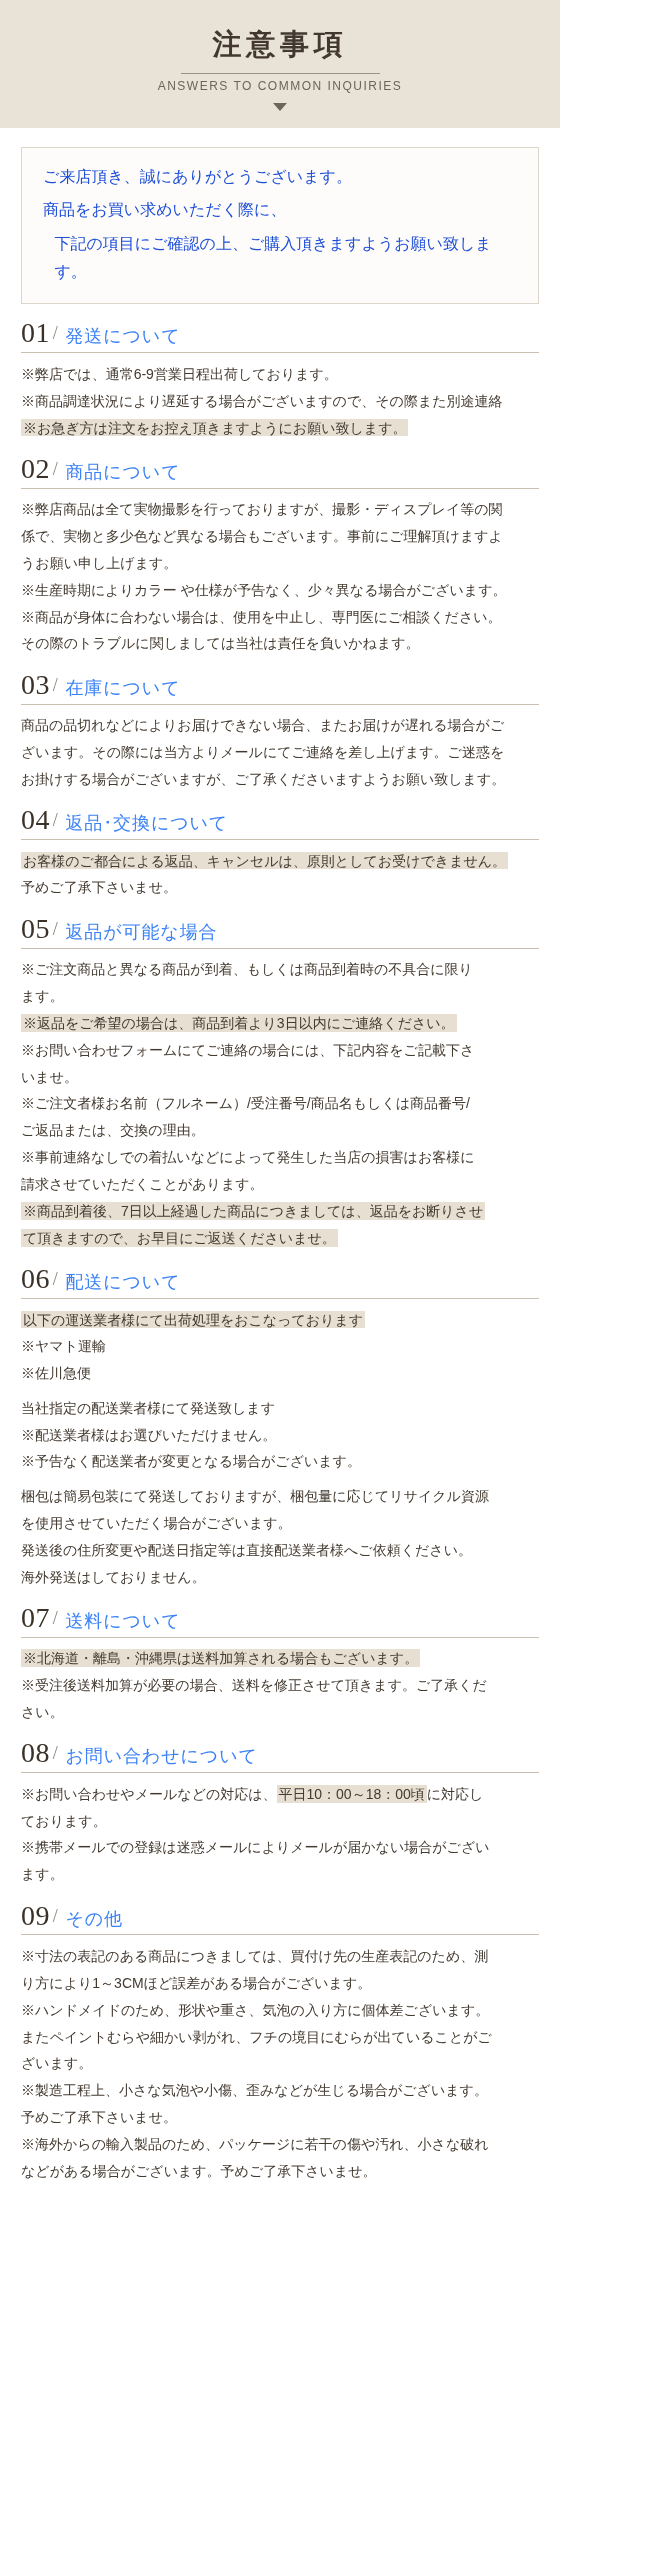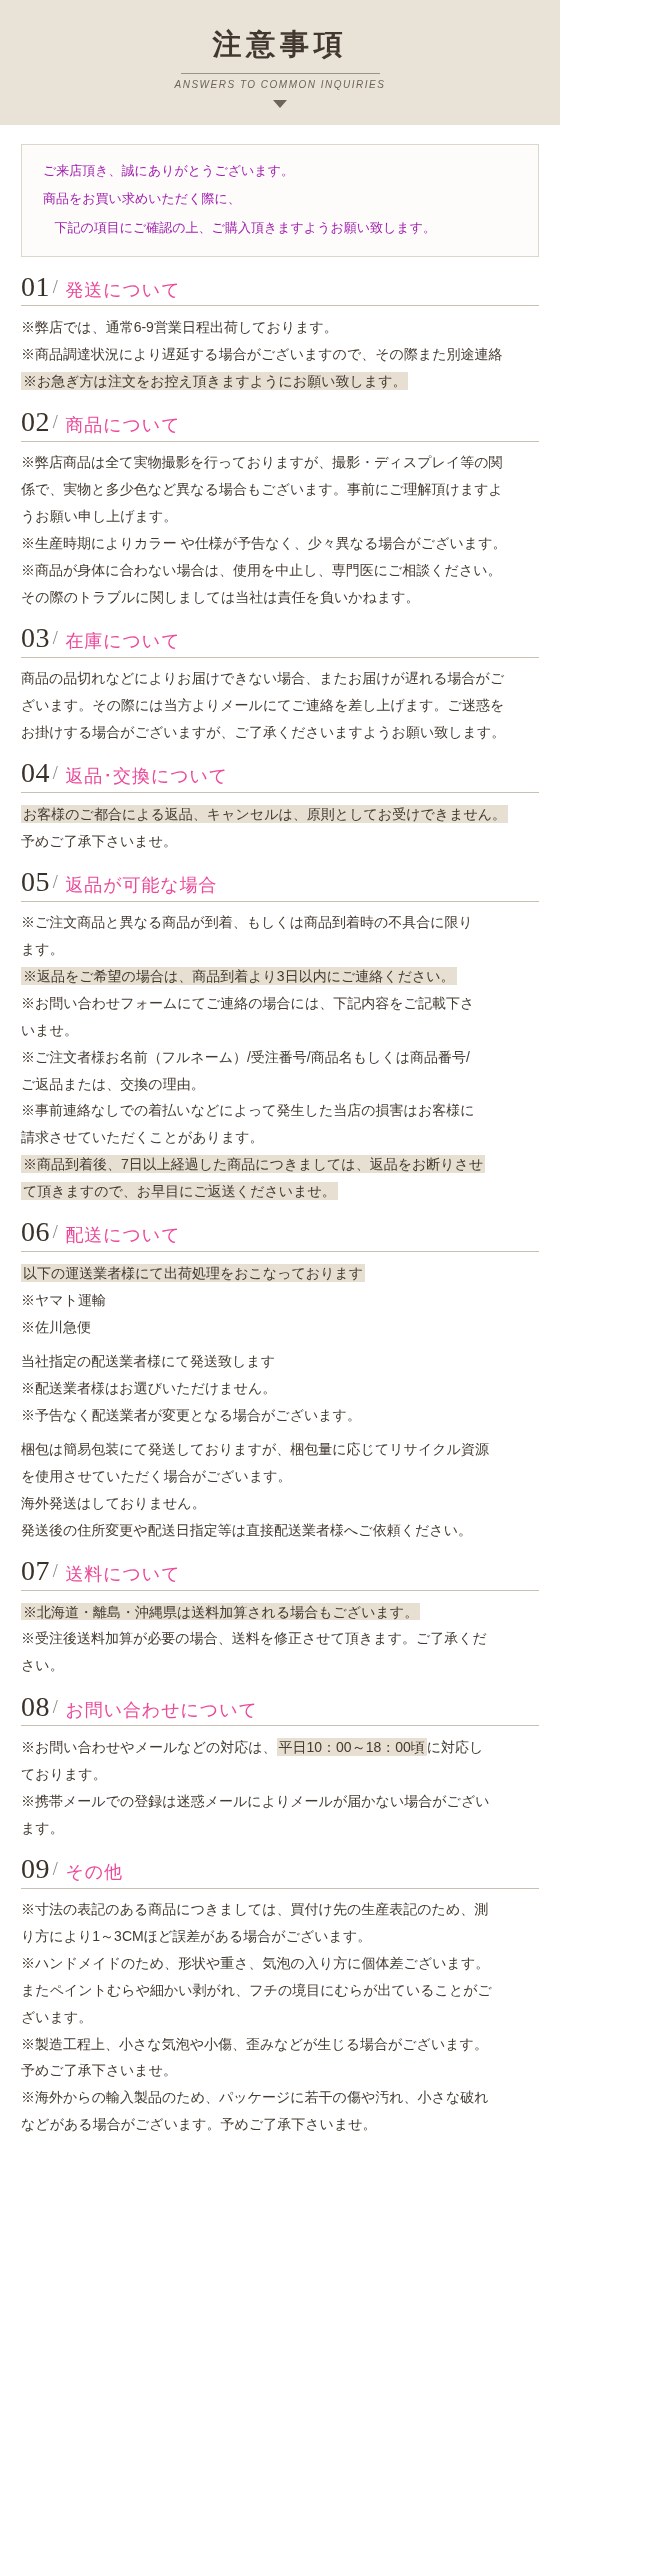--- a/index.html
+++ b/index.html
@@ -34,47 +34,46 @@
     color: #42382f;
     margin: 0 0 7.6px 0;
   }
   .header-rule {
     width: 199px;
     height: 0.9px;
     background: #9c9287;
     margin: 0 auto 5.7px auto;
   }
   .header-sub {
-    font-size: 10px;
+    font-size: 12px;
     letter-spacing: 1.5px;
     color: #6e6459;
     margin: 0 0 9.5px 0;
-    font-style: italic;
   }
   .header-arrow {
     width: 0;
     height: 0;
     margin: 0 auto;
     border-left: 7.6px solid transparent;
     border-right: 7.6px solid transparent;
     border-top: 8.5px solid #6e6459;
   }
 
   
   .intro {
     margin: 19px 21px 9.5px 21px;
     border: 0.9px solid #ddd6ca;
     background: #fdfcfa;
     padding: 15px 17px 17px 21px;
   }
   .intro p {
     margin: 0 0 5.7px 0;
-    font-size: 13px;
+    font-size: 16px;
     line-height: 1.75;
-    color: #a21caf;
+    color: #1d4ed8;
   }
   .intro p:last-child { margin-bottom: 0; padding-left: 11.4px; }
 
   
   .section {
     margin: 13.3px 21px 0 21px;
   }
   .sec-head {
     display: flex;
     align-items: baseline;
@@ -93,21 +92,21 @@
     font-family: "Liberation Serif", serif;
     font-size: 18px;
     color: #8d8478;
     margin: 0 7.6px 0 2.8px;
     transform: translateY(-2.8px);
     display: inline-block;
   }
   .sec-title {
     font-size: 18px;
     font-weight: normal;
-    color: #ec4899;
+    color: #3b82f6;
     letter-spacing: 0.9px;
   }
   .sec-body p {
     margin: 0 0 2.8px 0;
     font-size: 14px;
     line-height: 1.72;
     color: #433a30;
   }
   .sec-body p.gap { margin-top: 10.4px; }
   .sec-body p:last-child { margin-bottom: 0; }
@@ -216,22 +215,22 @@
         </div>
         <div class="sec-body">
           <p><span class="hl">以下の運送業者様にて出荷処理をおこなっております</span></p>
           <p>※ヤマト運輸</p>
           <p>※佐川急便</p>
           <p class="gap">当社指定の配送業者様にて発送致します</p>
           <p>※配送業者様はお選びいただけません。</p>
           <p>※予告なく配送業者が変更となる場合がございます。</p>
           <p class="gap">梱包は簡易包装にて発送しておりますが、梱包量に応じてリサイクル資源</p>
           <p>を使用させていただく場合がございます。</p>
+          <p>発送後の住所変更や配送日指定等は直接配送業者様へご依頼ください。</p>
           <p>海外発送はしておりません。</p>
-          <p>発送後の住所変更や配送日指定等は直接配送業者様へご依頼ください。</p>
         </div>
       </div>
       <div class="section">
         <div class="sec-head">
           <span class="sec-num">07</span>
           <span class="sec-slash">/</span>
           <span class="sec-title">送料について</span>
         </div>
         <div class="sec-body">
           <p><span class="hl">※北海道・離島・沖縄県は送料加算される場合もございます。</span></p>

